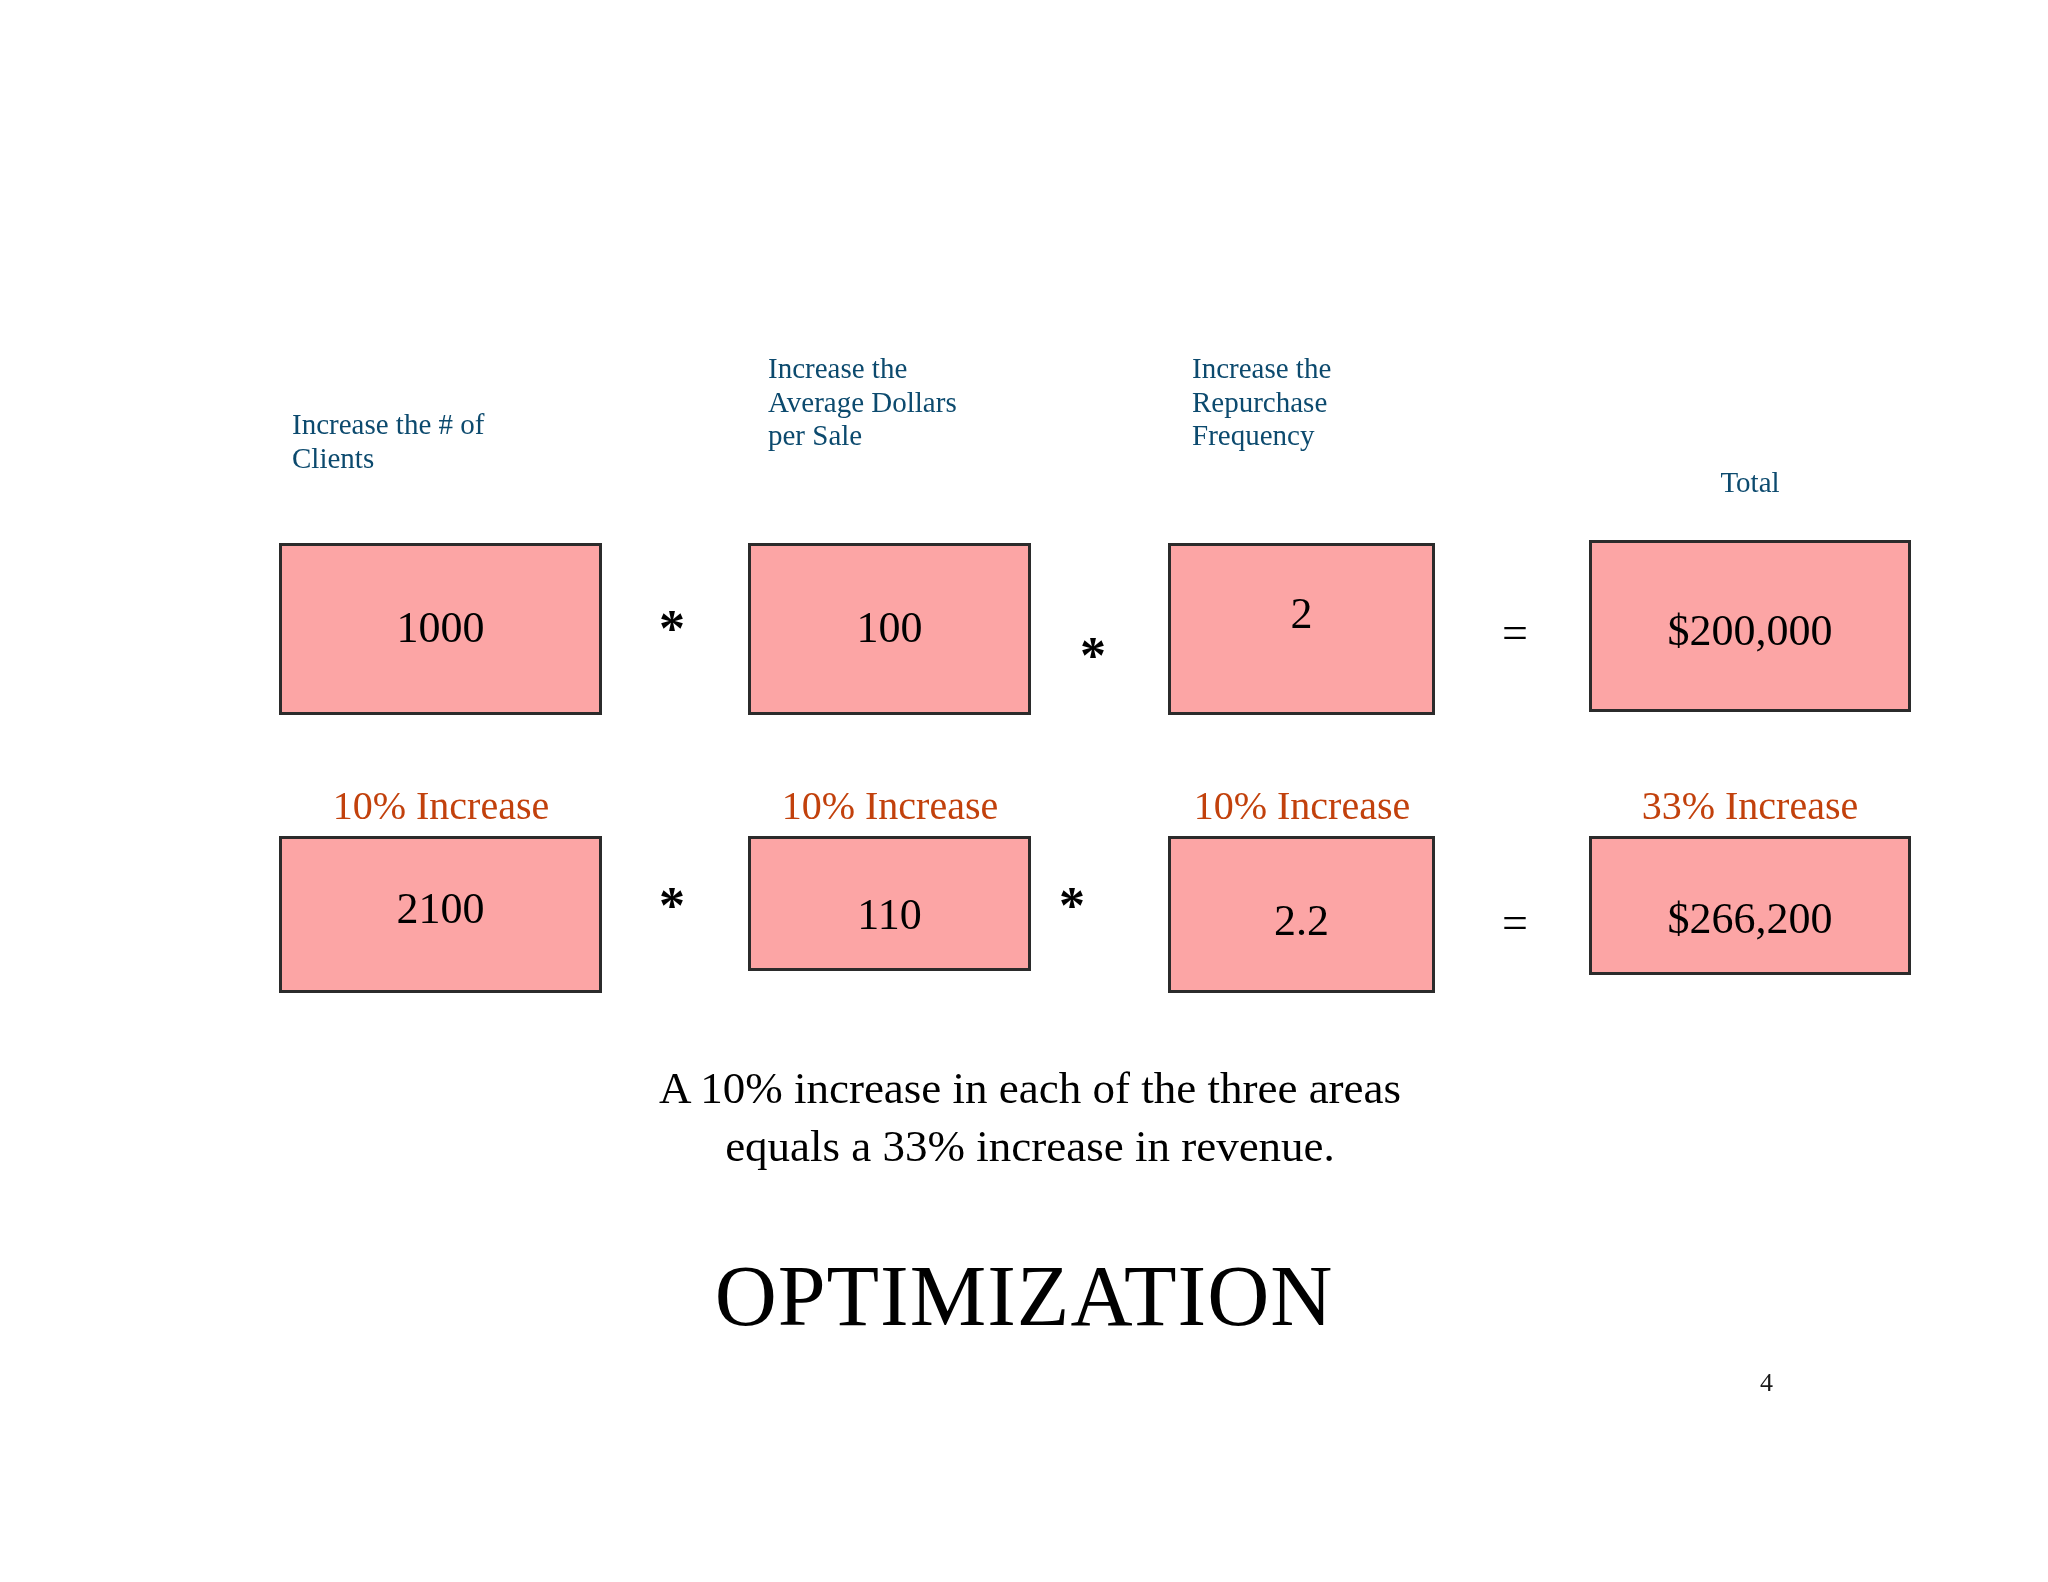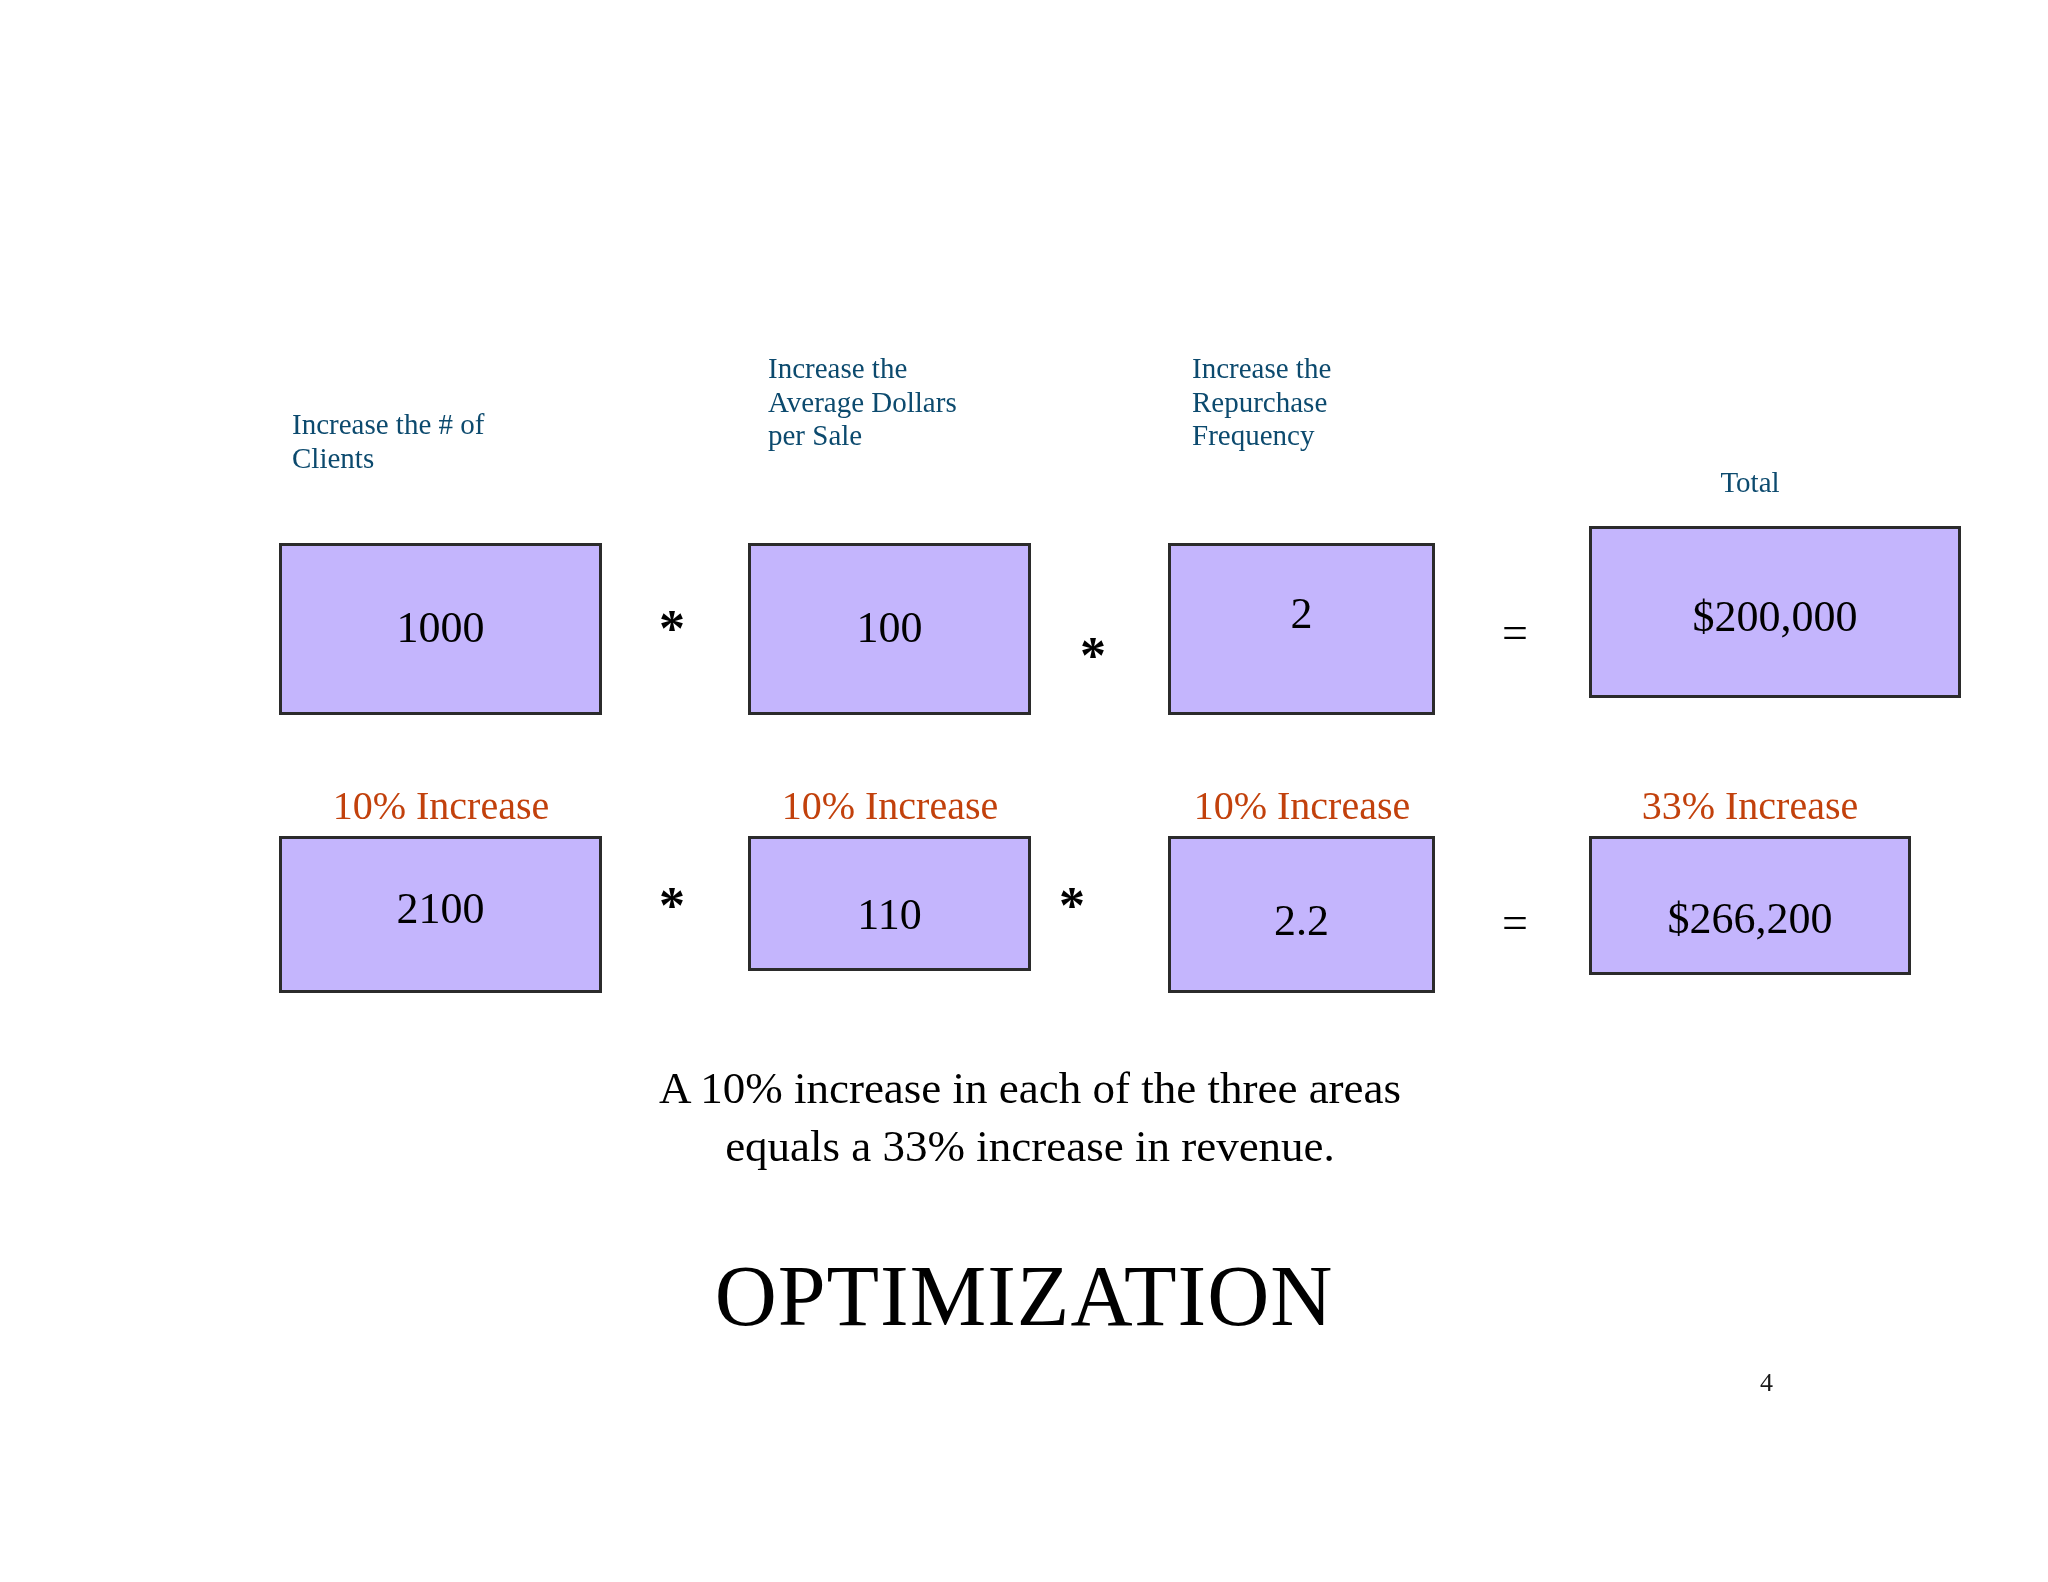--- a/index.html
+++ b/index.html
@@ -27,21 +27,21 @@
     line-height: 1.16;
     color: #0c4a6e;
     white-space: pre-line;
     text-align: left;
   }
   .col-header.center { text-align: center; }
 
   
   .value-box {
     position: absolute;
-    background: #c4b5fd;
+    background: #fca5a5;
     border: 3px solid #2b2b2b;
     box-sizing: border-box;
   }
   .value-box .box-value {
     position: absolute;
     left: 0;
     right: 0;
     text-align: center;
     font-size: 44px;
     line-height: 1;
@@ -129,21 +129,21 @@
   </div>
 
   <div class="value-box" style="left:748px; top:543px; width:283px; height:172px;padding-left:32px;">
     <span class="box-value" style="top:60px;">100</span>
   </div>
 
   <div class="value-box" style="left:1168px; top:543px; width:267px; height:172px;">
     <span class="box-value" style="top:46px;">2</span>
   </div>
 
-  <div class="value-box" style="left:1589px; top:526px; width:372px; height:172px;">
+  <div class="value-box" style="left:1589px; top:540px; width:322px; height:172px;">
     <span class="box-value" style="top:66px;">$200,000</span>
   </div>
 
   <div class="operator asterisk" style="left:642px; top:603px;">*</div>
 
   <div class="operator asterisk" style="left:1063px; top:630px;">*</div>
 
   <div class="operator equals" style="left:1485px; top:610px;">=</div>
 
   <div class="increase-label" style="left:241px; top:786px;">10% Increase</div>

